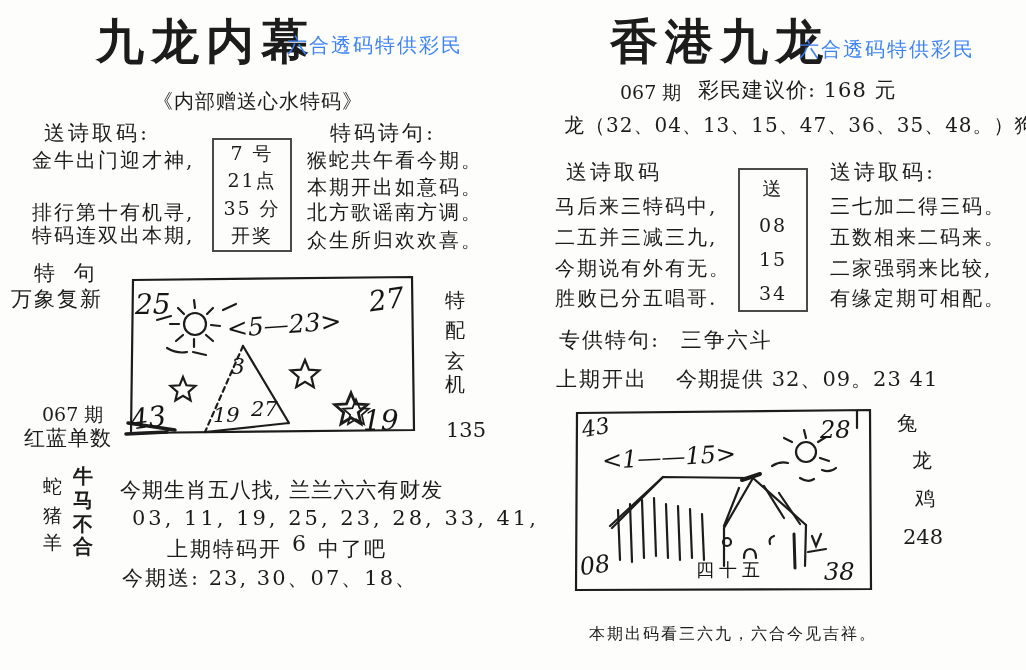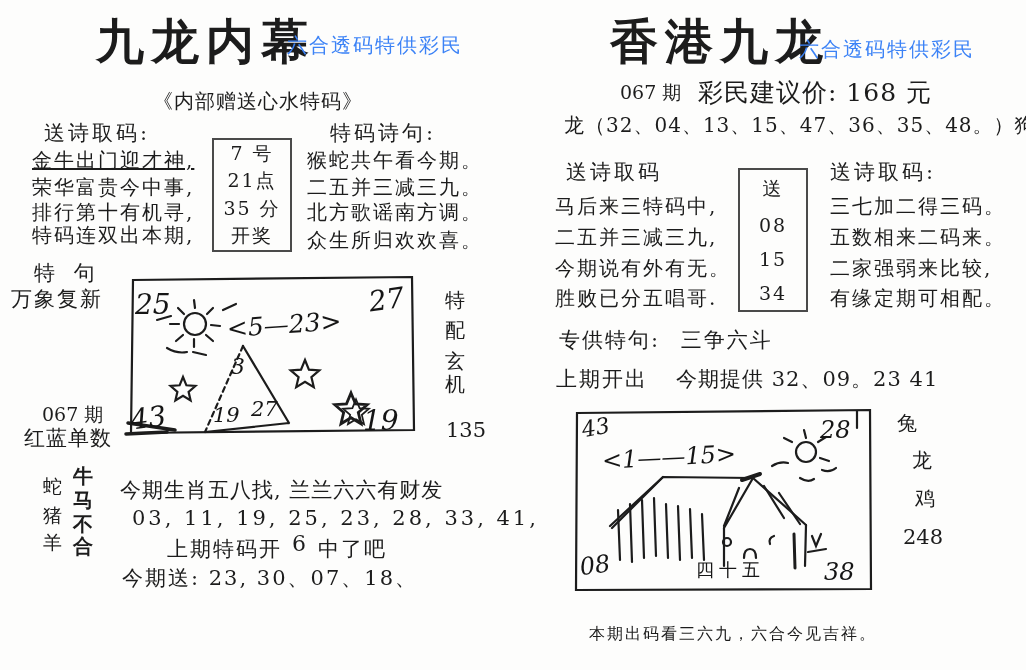--- a/index.html
+++ b/index.html
@@ -26,35 +26,34 @@
 </head>
 <body>
 
 <div id="sheet">
 
   <div class="abs title" style="left:96px;top:10px;">九龙内幕</div>
   <div class="abs subtitle" style="left:287px;top:32px;">六合透码特供彩民</div>
   <div class="abs banner" style="left:153px;top:88px;">《内部赠送心水特码》</div>
 
   <div class="abs hdr" style="left:44px;top:119px;">送诗取码:</div>
-  <div class="abs poemline" style="left:32px;top:147px;text-decoration:underline;">金牛出门迎才神,</div>
-  <div class="abs poemline" style="left:32px;top:174px;">荣华富贵今中事,</div>
+  <div class="abs poemline" style="left:32px;top:147px;">金牛出门迎才神,</div>
   <div class="abs poemline" style="left:32px;top:199px;">排行第十有机寻,</div>
   <div class="abs poemline" style="left:32px;top:222px;">特码连双出本期,</div>
 
   <div class="abs smallbox" style="left:212px;top:138px;width:76px;height:110px;">
     <div>7 号</div>
     <div>21点</div>
     <div>35 分</div>
     <div>开奖</div>
   </div>
 
   <div class="abs hdr" style="left:330px;top:119px;">特码诗句:</div>
   <div class="abs poemline" style="left:307px;top:147px;">猴蛇共午看今期。</div>
-  <div class="abs poemline" style="left:307px;top:174px;">二五并三减三九。</div>
+  <div class="abs poemline" style="left:307px;top:174px;">本期开出如意码。</div>
   <div class="abs poemline" style="left:307px;top:199px;">北方歌谣南方调。</div>
   <div class="abs poemline" style="left:307px;top:227px;">众生所归欢欢喜。</div>
 
   <div class="abs" style="left:34px;top:259px;font-size:21px;letter-spacing:6px;">特 句</div>
   <div class="abs" style="left:11px;top:285px;font-size:21px;letter-spacing:2px;font-family:Liberation Mono, monospace;">万象复新</div>
 
   <div class="abs" style="left:42px;top:402px;font-size:19px;">067 期</div>
   <div class="abs" style="left:24px;top:424px;font-size:21px;letter-spacing:1px;">红蓝单数</div>
 
   <svg class="abs" style="left:123px;top:272px;" width="298" height="168" viewBox="0 0 298 168">
@@ -108,21 +107,21 @@
   <div class="abs" style="left:132px;top:506px;font-size:21px;letter-spacing:3px;">03, 11, 19, 25, 23, 28, 33, 41,</div>
   <div class="abs" style="left:167px;top:535px;font-size:21px;letter-spacing:2px;">
     <span>上期特码开</span><span class="num6">6</span><span>中了吧</span>
   </div>
   <div class="abs" style="left:122px;top:564px;font-size:21px;letter-spacing:2px;">今期送: 23, 30、07、18、</div>
 
   <div class="abs title" style="left:610px;top:10px;">香港九龙</div>
   <div class="abs subtitle" style="left:799px;top:36px;">六合透码特供彩民</div>
 
   <div class="abs" style="left:620px;top:80px;font-size:19px;">067 期</div>
-  <div class="abs" style="left:698px;top:76px;font-size:25px;letter-spacing:1px;">彩民建议价: 168 元</div>
+  <div class="abs" style="left:698px;top:76px;font-size:21px;letter-spacing:1px;">彩民建议价: 168 元</div>
   <div class="abs" style="left:564px;top:112px;font-size:20px;letter-spacing:1px;">龙（32、04、13、15、47、36、35、48。）狗</div>
 
   <div class="abs hdr" style="left:566px;top:158px;">送诗取码</div>
   <div class="abs poemline" style="left:555px;top:193px;">马后来三特码中,</div>
   <div class="abs poemline" style="left:555px;top:224px;">二五并三减三九,</div>
   <div class="abs poemline" style="left:555px;top:255px;">今期说有外有无。</div>
   <div class="abs poemline" style="left:555px;top:285px;">胜败已分五唱哥.</div>
 
   <div class="abs smallbox" style="left:738px;top:168px;width:66px;height:140px;">
     <div>送</div>

